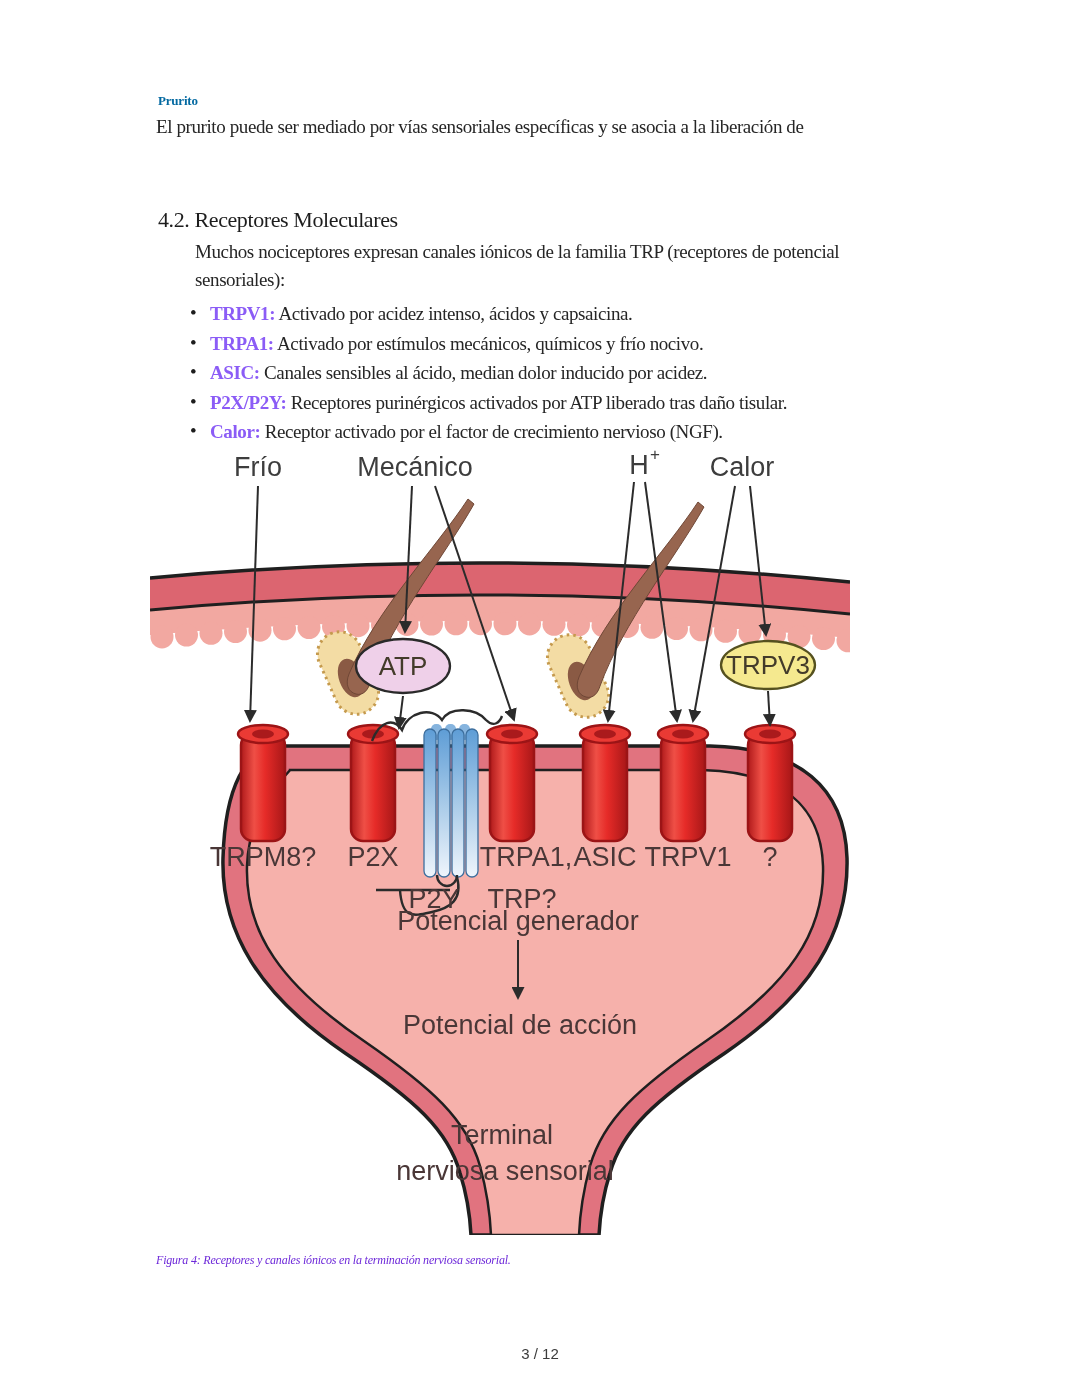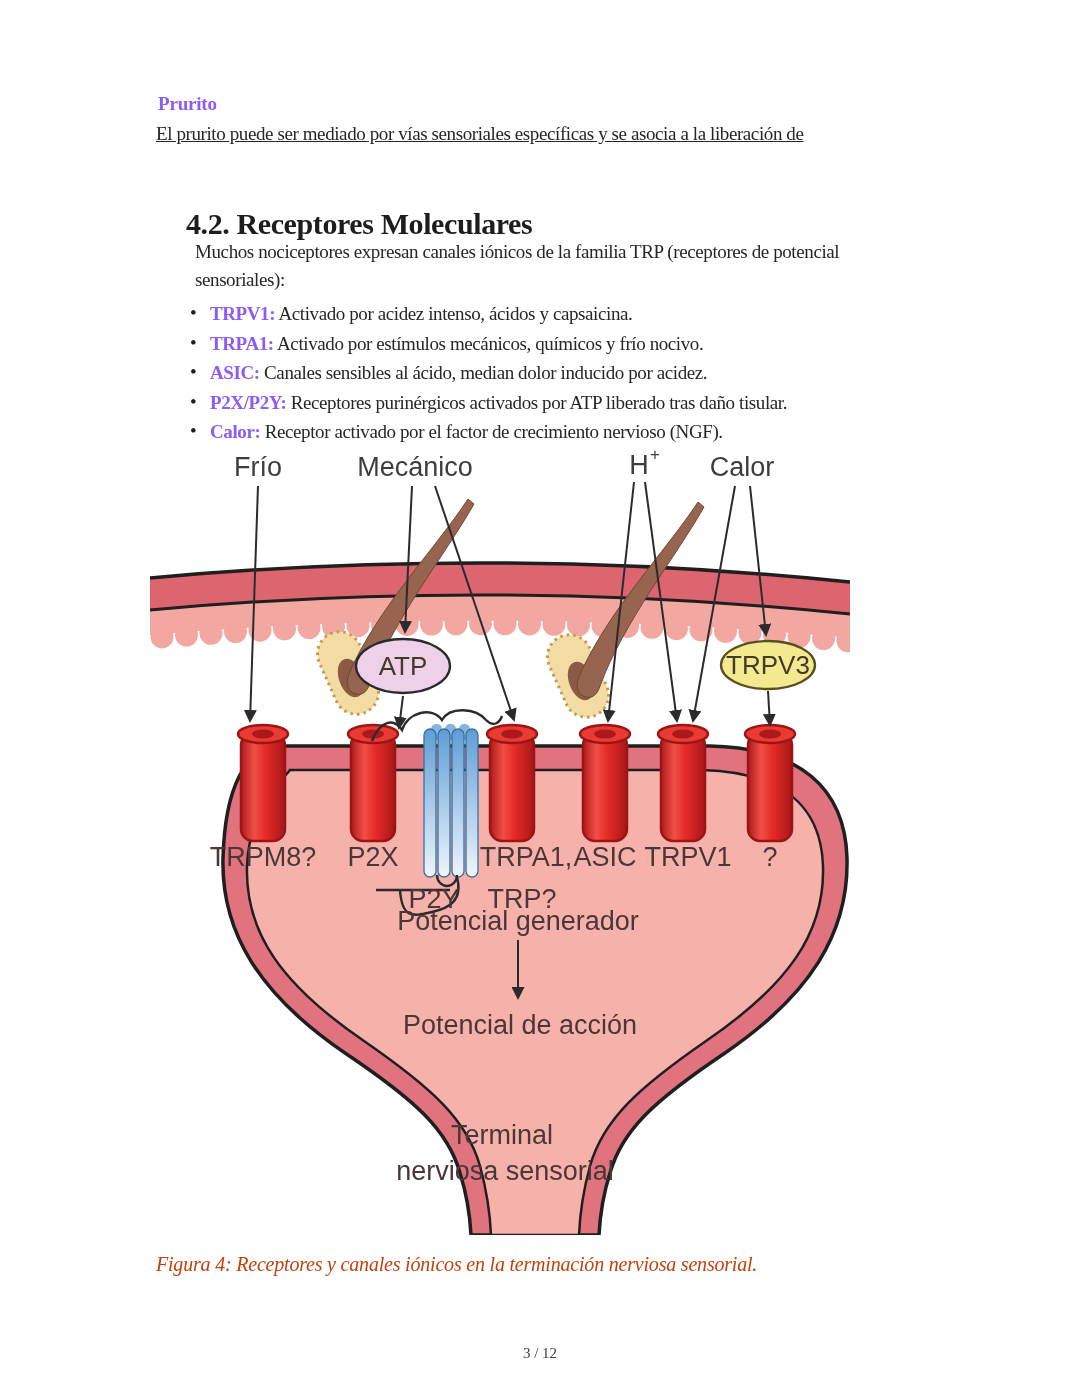--- a/index.html
+++ b/index.html
@@ -1,44 +1,44 @@
 <!DOCTYPE html>
 <html><head>
 <meta charset="utf-8">
 <style>
   html,body{margin:0;padding:0;background:#fff;}
   .page{position:relative;width:1080px;height:1397px;background:#ffffff;overflow:hidden;
         font-family:"Liberation Serif",serif;color:#262626;}
   .abs{position:absolute;}
   .nowrap{white-space:nowrap;}
-  .h-small{font-size:19px;font-weight:bold;color:#8b5cf6;letter-spacing:-0.2px;}
-  .h-section{font-size:30px;font-weight:bold;color:#1d1d1d;letter-spacing:-0.4px;margin-left:28px;}
+  .h-small{font-size:13px;font-weight:bold;color:#0369a1;letter-spacing:-0.2px;}
+  .h-section{font-size:22px;font-weight:normal;color:#1d1d1d;letter-spacing:-0.4px;}
   .body-text{font-size:19px;line-height:27.5px;letter-spacing:-0.4px;color:#262626;}
   .bullets{list-style:none;margin:0;padding:0;}
   .bullets li{position:relative;height:29.6px;padding-left:18px;font-size:19px;
               letter-spacing:-0.4px;white-space:nowrap;}
   .bullets .dot{position:absolute;left:-2px;top:-1px;font-size:19px;color:#1d1d1d;}
   .bullets .term{font-weight:bold;color:#8b5cf6;}
-  .caption{font-size:20px;font-style:italic;color:#c2410c;letter-spacing:-0.2px;}
+  .caption{font-size:12px;font-style:italic;color:#6d28d9;letter-spacing:-0.2px;}
   .pagenum{font-family:"Liberation Sans",sans-serif;font-size:15px;color:#3c3c3c;}
   
   .flabel{font-family:"Liberation Sans",sans-serif;font-size:27px;fill:#3d3d3d;}
   .fsup{font-family:"Liberation Sans",sans-serif;font-size:17px;fill:#3d3d3d;}
   .clabel{font-family:"Liberation Sans",sans-serif;font-size:27px;fill:#4a3737;}
   .oval-label{font-family:"Liberation Sans",sans-serif;font-size:26px;fill:#433b2a;}
   .ar{stroke:#2b2b2b;stroke-width:2;fill:none;marker-end:url(#ah);}
   .gline{stroke:#2b2b2b;stroke-width:2.4;fill:none;}
 </style>
 </head>
 <body>
 
 <div class="page">
 
   <div class="abs h-small nowrap" style="left:158px;top:93px;">Prurito</div>
-  <div class="abs body-text" style="left:156px;top:120px;text-decoration:underline;">
+  <div class="abs body-text" style="left:156px;top:113px;">
     <div class="nowrap">El prurito puede ser mediado por vías sensoriales específicas y se asocia a la liberación de</div>
   </div>
 
   <div class="abs h-section nowrap" style="left:158px;top:207px;">4.2. Receptores Moleculares</div>
   <div class="abs body-text" style="left:156px;top:238px;margin-left:39px;">
     <div class="nowrap">Muchos nociceptores expresan canales iónicos de la familia TRP (receptores de potencial</div>
     <div class="nowrap">sensoriales):</div>
   </div>
 
   <ul class="abs bullets" style="left:192px;top:303px;">
@@ -200,14 +200,14 @@
     <path class="ar" d="M484,44 L458,283"></path>
     <path class="ar" d="M495,44 L527,283"></path>
     <path class="ar" d="M585,48 L543,283"></path>
     <path class="ar" d="M600,48 L616,197"></path>
     <path class="ar" d="M618,253 L620,287"></path>
     <path class="ar" d="M368,502 L368,560"></path>
   </svg>
 
   <div class="abs caption nowrap" style="left:156px;top:1253px;">Figura 4: Receptores y canales iónicos en la terminación nerviosa sensorial.</div>
 
-  <div class="abs pagenum nowrap" style="left:0;top:1345px;width:1080px;text-align:center;font-family:Liberation Serif, serif;">3 / 12</div>
+  <div class="abs pagenum nowrap" style="left:0;top:1345px;width:1080px;text-align:center;">3 / 12</div>
 </div>
 
 </body></html>

